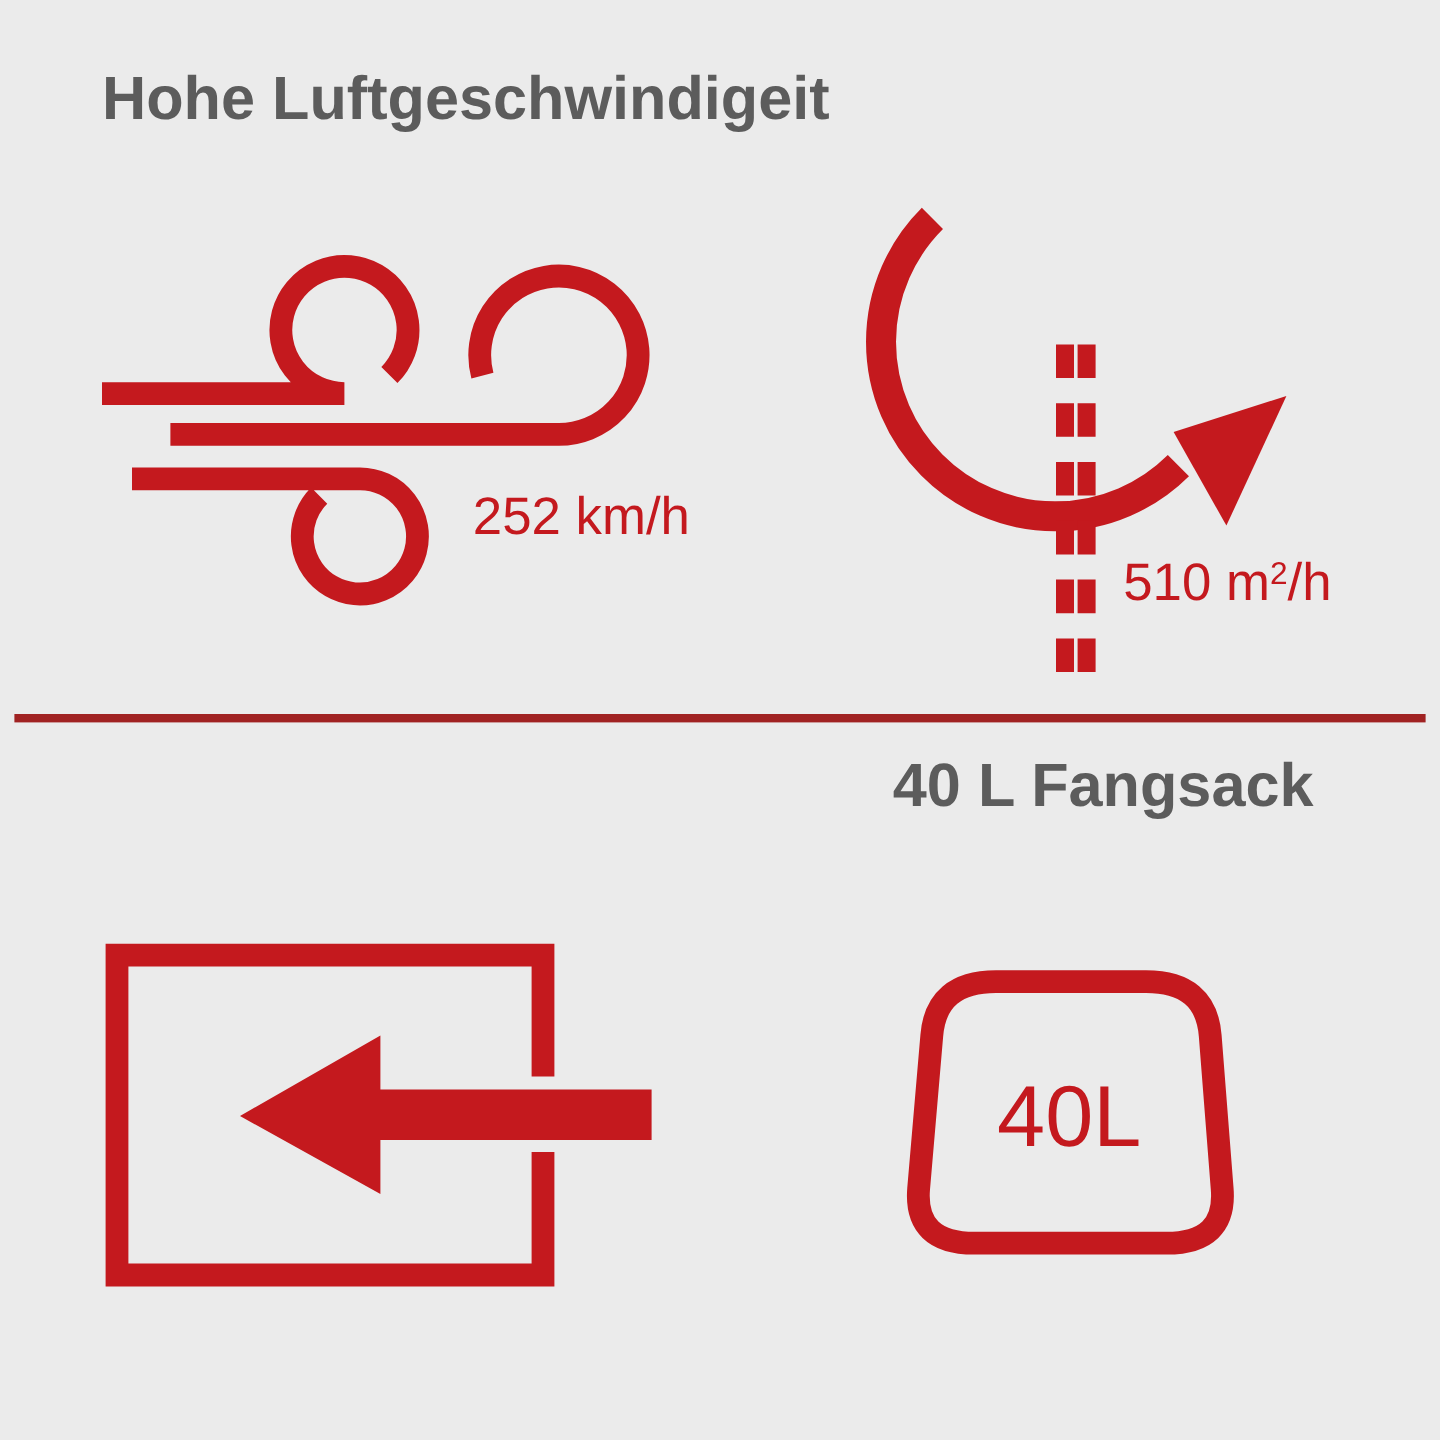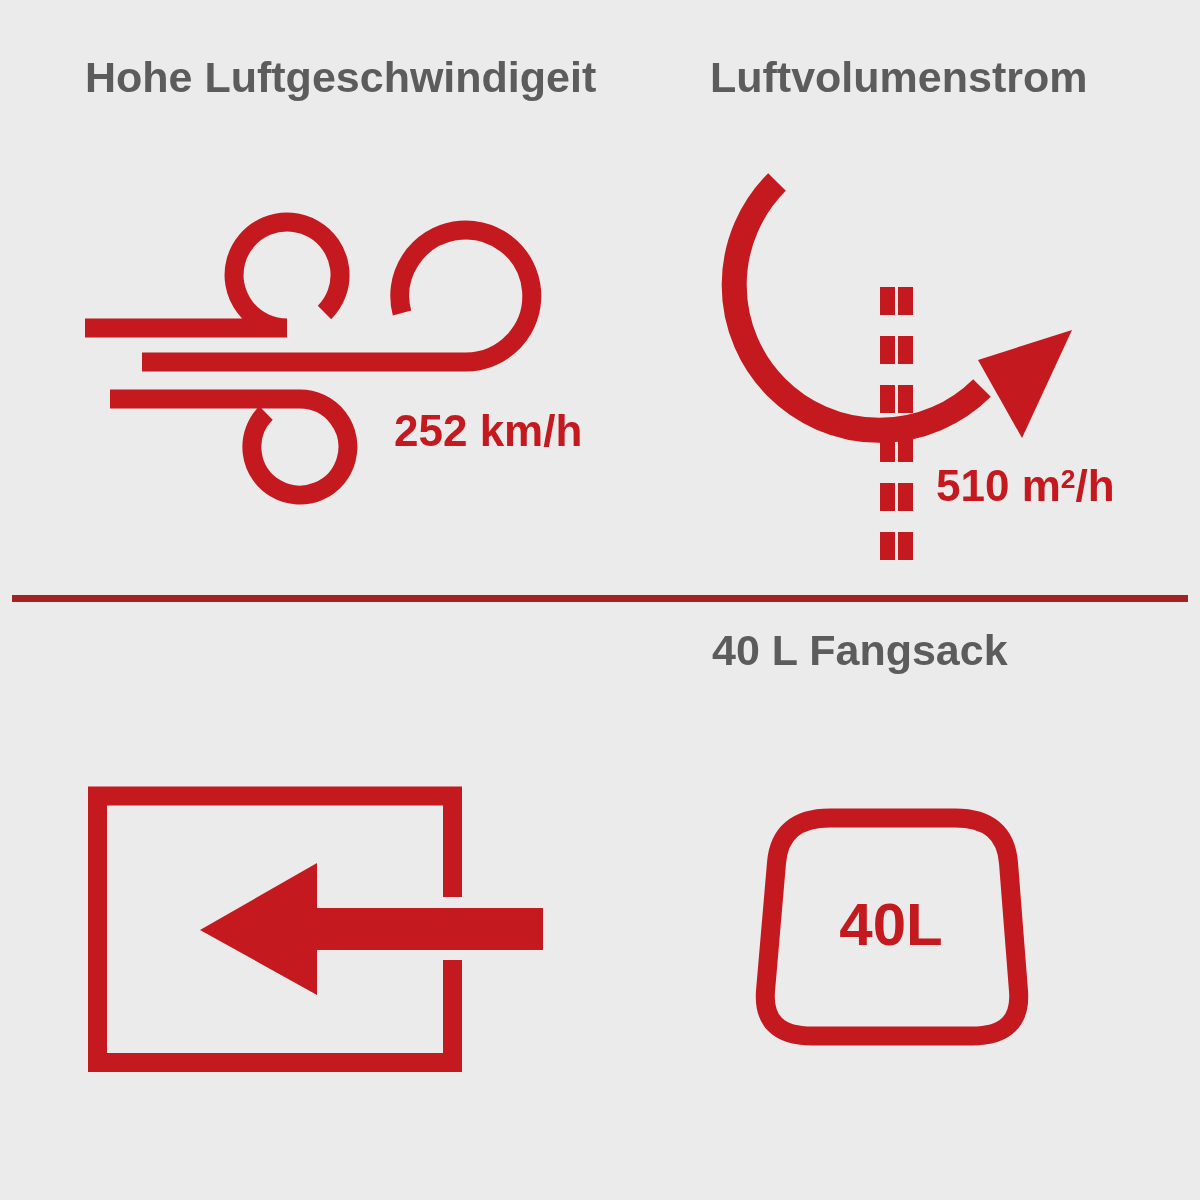--- a/index.html
+++ b/index.html
@@ -8,29 +8,29 @@
     background:var(--bg,#ebebeb);
     font-family:"Liberation Sans", sans-serif;
   }
   .icons-layer{position:absolute;left:0;top:0;width:1200px;height:1200px;}
   .stroke-red{stroke:var(--red,#c4191e);fill:none;}
   .fill-red{fill:var(--red,#c4191e);}
   .w19{stroke-width:19;}
   .w25{stroke-width:25;}
   .dash{stroke-width:15;stroke-dasharray:28 21;}
   .title{
-    position:absolute;font-weight:bold;font-size:43px;line-height:1;
+    position:absolute;font-weight:bold;font-size:51px;line-height:1;
     color:var(--title,#5c5c5c);white-space:nowrap;
   }
   .value{
-    position:absolute;font-weight:bold;font-size:44px;line-height:1;
+    position:absolute;font-weight:normal;font-size:44px;line-height:1;
     color:var(--red,#c4191e);white-space:nowrap;
   }
   .value sup{font-size:60%;vertical-align:baseline;position:relative;top:-0.5em;}
-  .value-bag{font-size:60px;transform:translateX(-50%);}
+  .value-bag{font-size:72px;transform:translateX(-50%);}
   .divider{
     position:absolute;left:12px;top:595px;width:1176px;height:7px;
     background:var(--divider,#a02222);
   }
 </style>
 </head>
 <body>
 
 <div class="canvas">
 
@@ -54,24 +54,23 @@
       <polygon class="fill-red" points="543,908 317,908 317,863 200,930 317,995 317,950 543,950"></polygon>
     </g>
 
     <g>
       <path class="stroke-red w19" d="M 830 818 L 955 818 Q 1005 818 1008.5 863 L 1018.5 991 Q 1022 1036 972 1036 L 812 1036 Q 762 1036 765.5 991 L 776.5 863 Q 780 818 830 818 Z"></path>
     </g>
   </svg>
 
   <div class="title" style="left:85px;top:56px">Hohe Luftgeschwindigeit</div>
 
-  <div class="title" style="left:710px;top:56px">Luftvolumenstrom</div>
 
 
-  <div class="title" style="left:712px;top:629px">40 L Fangsack</div>
+  <div class="title" style="left:744px;top:629px">40 L Fangsack</div>
 
   <div class="value" style="left:394px;top:409px">252 km/h</div>
 
   <div class="value" style="left:936px;top:464px">
     <span>510 m</span><sup>2</sup><span>/h</span>
   </div>
 
   <div class="value value-bag" style="left:891px;top:895px">40L</div>
 
   <div class="divider"></div>

